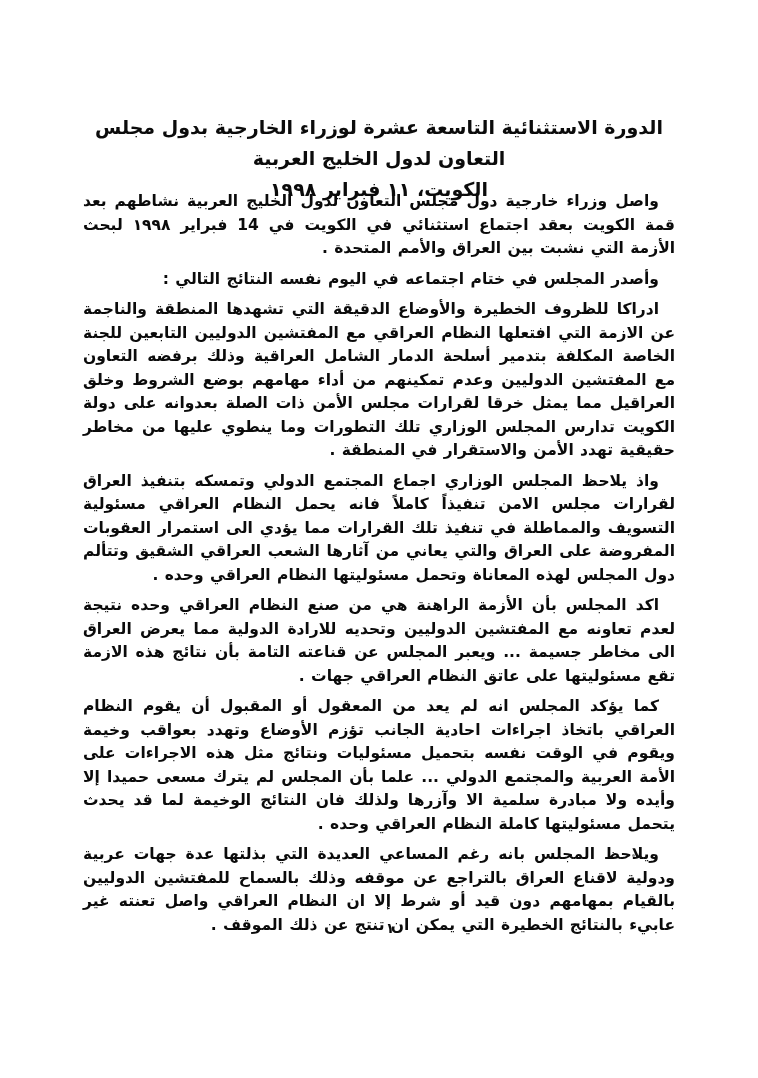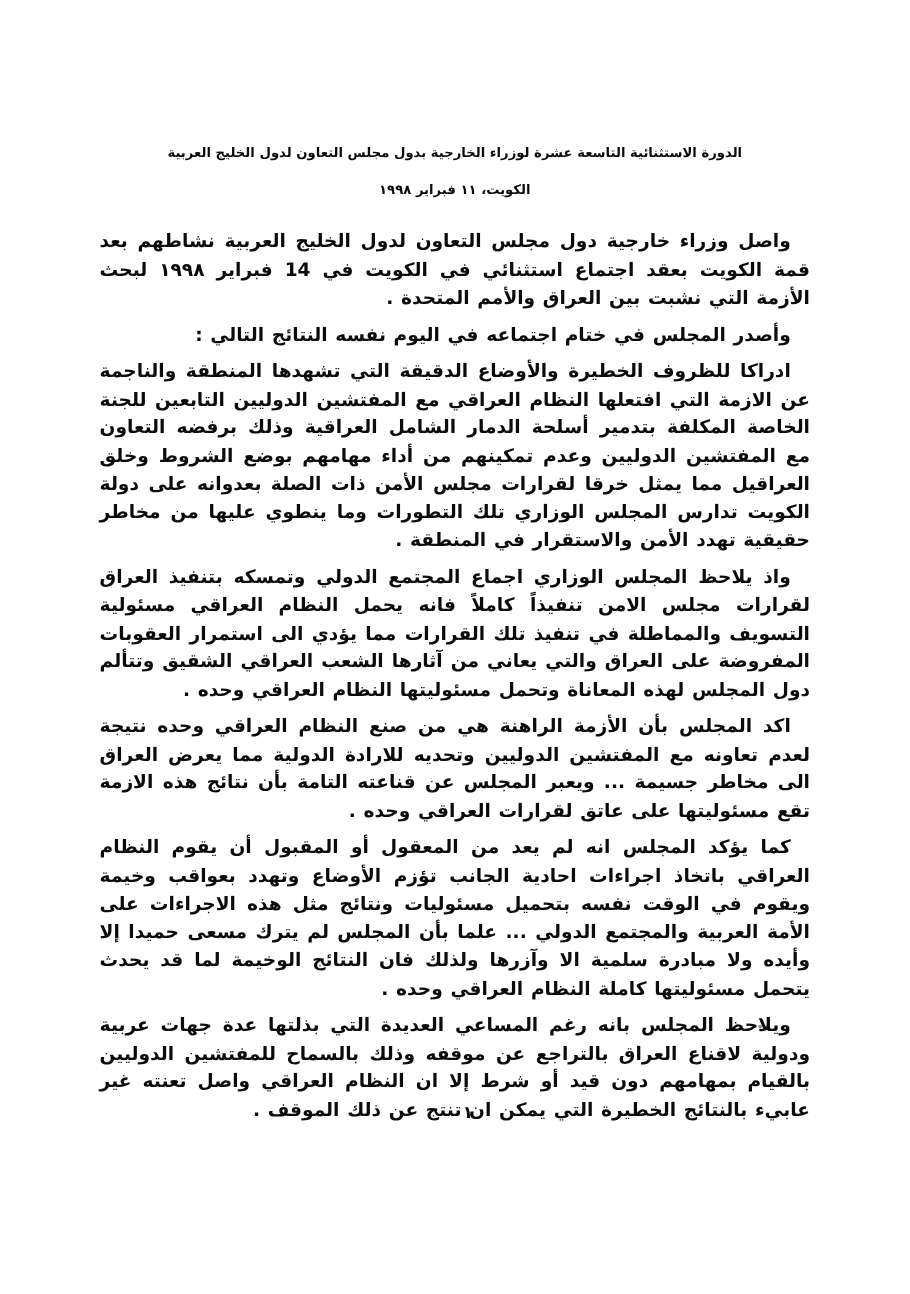--- a/index.html
+++ b/index.html
@@ -17,21 +17,21 @@
     color: #0b0b0b;
     direction: rtl;
   }
   .title-block {
     position: absolute;
     top: 112px;
     right: 83px;
     width: 592px;
     text-align: center;
     font-weight: 700;
-    font-size: 11px;
+    font-size: 19px;
     line-height: 31px;
     letter-spacing: 0.2px;
   }
   .body-text {
     position: absolute;
     top: 190px;
     right: 83px;
     width: 592px;
   }
   .para {
@@ -70,21 +70,21 @@
   <header class="title-block">
     <div>الدورة الاستثنائية التاسعة عشرة لوزراء الخارجية بدول مجلس التعاون لدول الخليج العربية</div>
     <div>الكويت، ١١ فبراير ١٩٩٨</div>
   </header>
 
   <main class="body-text">
     <p class="para">واصل وزراء خارجية دول مجلس التعاون لدول الخليج العربية نشاطهم بعد قمة الكويت بعقد اجتماع استثنائي في الكويت في 14 فبراير ١٩٩٨ لبحث الأزمة التي نشبت بين العراق والأمم المتحدة .</p>
     <p class="para">وأصدر المجلس في ختام اجتماعه في اليوم نفسه النتائج التالي :</p>
     <p class="para">ادراكا للظروف الخطيرة والأوضاع الدقيقة التي تشهدها المنطقة والناجمة عن الازمة التي افتعلها النظام العراقي مع المفتشين الدوليين التابعين للجنة الخاصة المكلفة بتدمير أسلحة الدمار الشامل العراقية وذلك برفضه التعاون مع المفتشين الدوليين وعدم تمكينهم من أداء مهامهم بوضع الشروط وخلق العراقيل مما يمثل خرقا لقرارات مجلس الأمن ذات الصلة بعدوانه على دولة الكويت تدارس المجلس الوزاري تلك التطورات وما ينطوي عليها من مخاطر حقيقية تهدد الأمن والاستقرار في المنطقة .</p>
     <p class="para">واذ يلاحظ المجلس الوزاري اجماع المجتمع الدولي وتمسكه بتنفيذ العراق لقرارات مجلس الامن تنفيذاً كاملاً فانه يحمل النظام العراقي مسئولية التسويف والمماطلة في تنفيذ تلك القرارات مما يؤدي الى استمرار العقوبات المفروضة على العراق والتي يعاني من آثارها الشعب العراقي الشقيق وتتألم دول المجلس لهذه المعاناة وتحمل مسئوليتها النظام العراقي وحده .</p>
-    <p class="para">اكد المجلس بأن الأزمة الراهنة هي من صنع النظام العراقي وحده نتيجة لعدم تعاونه مع المفتشين الدوليين وتحديه للارادة الدولية مما يعرض العراق الى مخاطر جسيمة ... ويعبر المجلس عن قناعته التامة بأن نتائج هذه الازمة تقع مسئوليتها على عاتق لقرارات العراقي وحده .</p>
+    <p class="para">اكد المجلس بأن الأزمة الراهنة هي من صنع النظام العراقي وحده نتيجة لعدم تعاونه مع المفتشين الدوليين وتحديه للارادة الدولية مما يعرض العراق الى مخاطر جسيمة ... ويعبر المجلس عن قناعته التامة بأن نتائج هذه الازمة تقع مسئوليتها على عاتق النظام العراقي جهات .</p>
     <p class="para">كما يؤكد المجلس انه لم يعد من المعقول أو المقبول أن يقوم النظام العراقي باتخاذ اجراءات احادية الجانب تؤزم الأوضاع وتهدد بعواقب وخيمة ويقوم في الوقت نفسه بتحميل مسئوليات ونتائج مثل هذه الاجراءات على الأمة العربية والمجتمع الدولي ... علما بأن المجلس لم يترك مسعى حميدا إلا وأيده ولا مبادرة سلمية الا وآزرها ولذلك فان النتائج الوخيمة لما قد يحدث يتحمل مسئوليتها كاملة النظام العراقي وحده .</p>
     <p class="para">ويلاحظ المجلس بانه رغم المساعي العديدة التي بذلتها عدة جهات عربية ودولية لاقناع العراق بالتراجع عن موقفه وذلك بالسماح للمفتشين الدوليين بالقيام بمهامهم دون قيد أو شرط إلا ان النظام العراقي واصل تعنته غير عابيء بالنتائج الخطيرة التي يمكن ان تنتج عن ذلك الموقف .</p>
   </main>
 
   <div class="page-number">١</div>
 
   <div class="speck"></div>
 
 </div>
 

